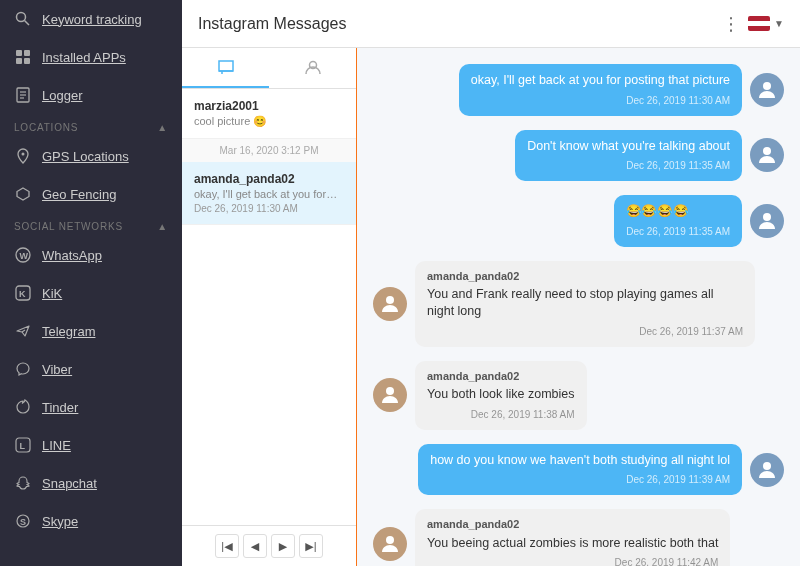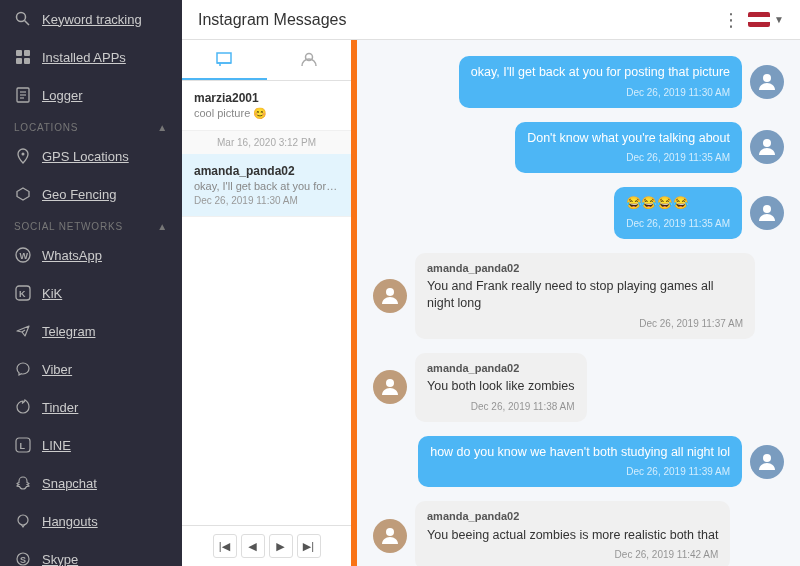--- a/index.html
+++ b/index.html
@@ -48,21 +48,21 @@
       flex-direction: column;
       background: #f5f7fa;
       overflow: hidden;
     }
 
     
     .topbar {
       background: #fff;
       border-bottom: 1px solid #e0e0e0;
       padding: 0 16px;
-      height: 40px;
+      height: 48px;
       display: flex;
       align-items: center;
       justify-content: space-between;
       flex-shrink: 0;
     }
     .topbar-title { font-size: 16px; font-weight: 500; color: #333; }
     .topbar-right { display: flex; align-items: center; gap: 8px; }
     .topbar-dots { font-size: 18px; color: #666; cursor: pointer; }
     .flag-icon { width: 22px; height: 15px; background: linear-gradient(180deg, #b22234 33%, #fff 33%, #fff 66%, #b22234 66%); border-radius: 2px; position: relative; overflow: hidden; }
 
@@ -71,21 +71,21 @@
       display: flex;
       flex: 1;
       overflow: hidden;
     }
 
     
     .conv-panel {
       width: 175px;
       min-width: 175px;
       background: #fff;
-      border-right: 6px solid #f97316;
+      border-right: 1px solid #f97316;
       display: flex;
       flex-direction: column;
       overflow: hidden;
     }
     .conv-tabs {
       display: flex;
       border-bottom: 1px solid #e0e0e0;
       flex-shrink: 0;
     }
     .conv-tab {
@@ -339,29 +339,20 @@
 
   <div class="sidebar-item">
     <span class="sidebar-icon">
       <svg width="16" height="16" viewBox="0 0 16 16" fill="none">
           <path d="M8 2C5.5 2 4 4 4 6v1.5C3.5 7.8 3 8 2 8.5c.3.8 1.2 1 2 1-.3.5-1 1-2 1.5.5.3 1.5.5 2.5.5C5 13 6.2 14 8 14s3-1 3.5-2.5c1 0 2-.2 2.5-.5-1-.5-1.7-1-2-1.5.8 0 1.7-.2 2-1-1-.5-1.5-.7-2-1V6C12 4 10.5 2 8 2z" stroke="#aaa" stroke-width="1.1" fill="none"></path>
         </svg>
     </span>
     <span class="sidebar-label">Snapchat</span>
   </div>
 
-  <div class="sidebar-item">
-    <span class="sidebar-icon">
-      <svg width="16" height="16" viewBox="0 0 16 16" fill="none">
-          <circle cx="8" cy="7" r="5" stroke="#aaa" stroke-width="1.2"></circle>
-          <path d="M6 11 L8 14 L10 11" stroke="#aaa" stroke-width="1.2" fill="none"></path>
-        </svg>
-    </span>
-    <span class="sidebar-label">Hangouts</span>
-  </div>
 
   <div class="sidebar-item">
     <span class="sidebar-icon">
       <svg width="16" height="16" viewBox="0 0 16 16" fill="none">
           <circle cx="8" cy="8" r="6" stroke="#aaa" stroke-width="1.2"></circle>
           <text x="5" y="12" font-size="9" fill="#aaa" font-weight="bold">S</text>
         </svg>
     </span>
     <span class="sidebar-label">Skype</span>
   </div>

